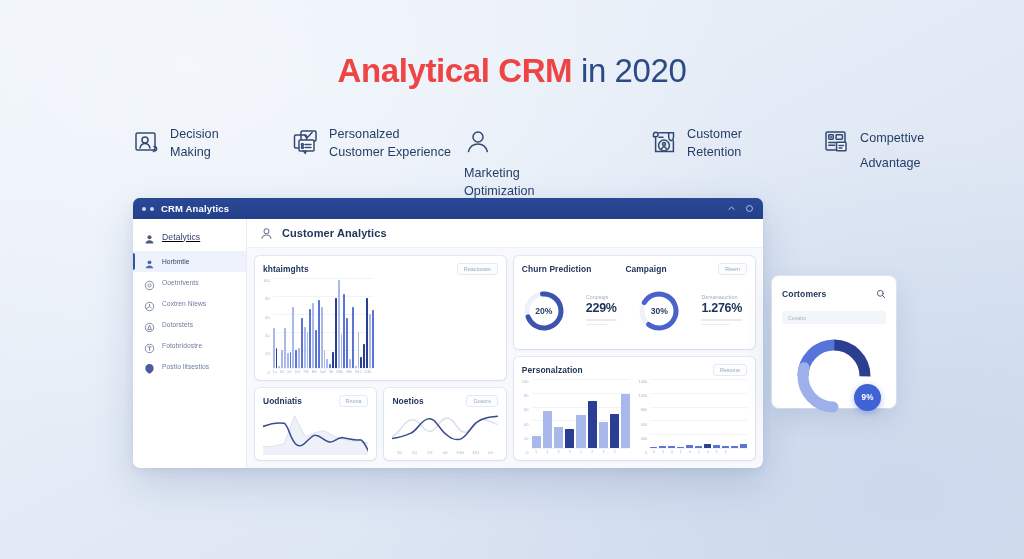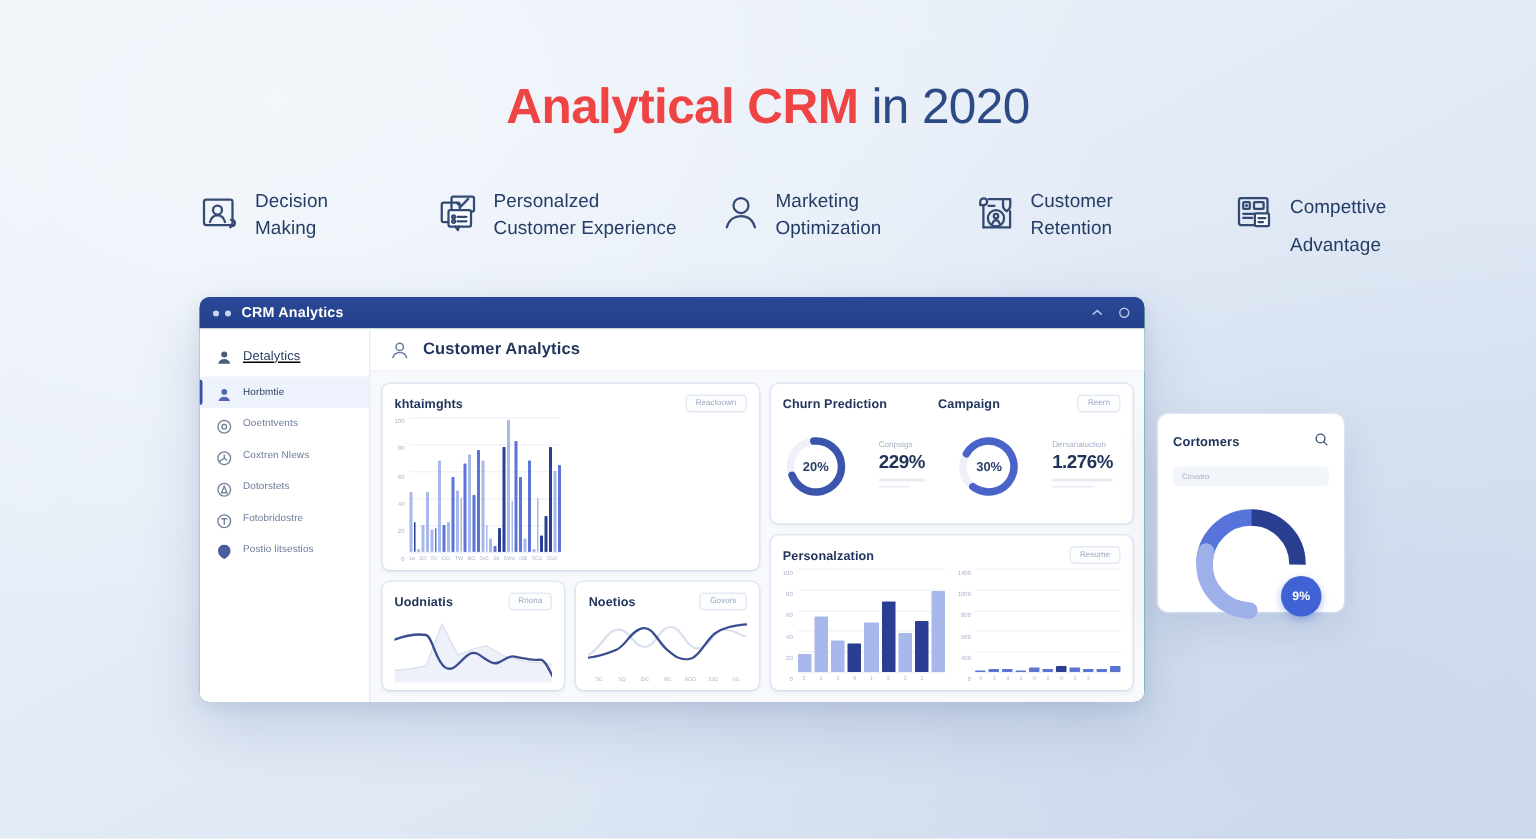--- a/index.html
+++ b/index.html
@@ -26,28 +26,28 @@
   .features{position:absolute;left:0;top:126px;width:1024px;height:60px;}
   .feature{position:absolute;display:flex;align-items:flex-start;gap:9px;}
   .feature .ficon{width:28px;height:28px;flex:0 0 28px;margin-top:2px;opacity:.92;}
   .feature .ftext{
     font-size:12.6px;color:#253d66;line-height:1.42;
     letter-spacing:.05px;
   }
   .feature.wide .ftext{line-height:2.0;}
   .f0{left:133px;top:0;}
   .f1{left:292px;top:0;}
-  .f2{left:480px;top:0;}
+  .f2{left:464px;top:0;flex-direction:column;}
   .f3{left:650px;top:0;}
   .f4{left:823px;top:0;}
 
   
   .window{
     position:absolute;left:133px;top:198px;width:630px;height:270px;
-    background:#0f766e;border-radius:7px;
+    background:#8b5cf6;border-radius:7px;
     box-shadow:0 16px 40px rgba(70,95,150,.20),0 3px 10px rgba(70,95,150,.10);
     overflow:hidden;
   }
   .titlebar{
     height:21px;background:linear-gradient(180deg,#2a4897 0%,#24408a 100%);
     display:flex;align-items:center;padding:0 9px;gap:7px;
   }
   .tb-dots{display:flex;gap:4px;}
   .tb-dots i{width:4px;height:4px;border-radius:50%;background:#c9d6f2;display:block;}
   .tb-title{color:#ffffff;font-size:9.5px;font-weight:bold;letter-spacing:.15px;}

